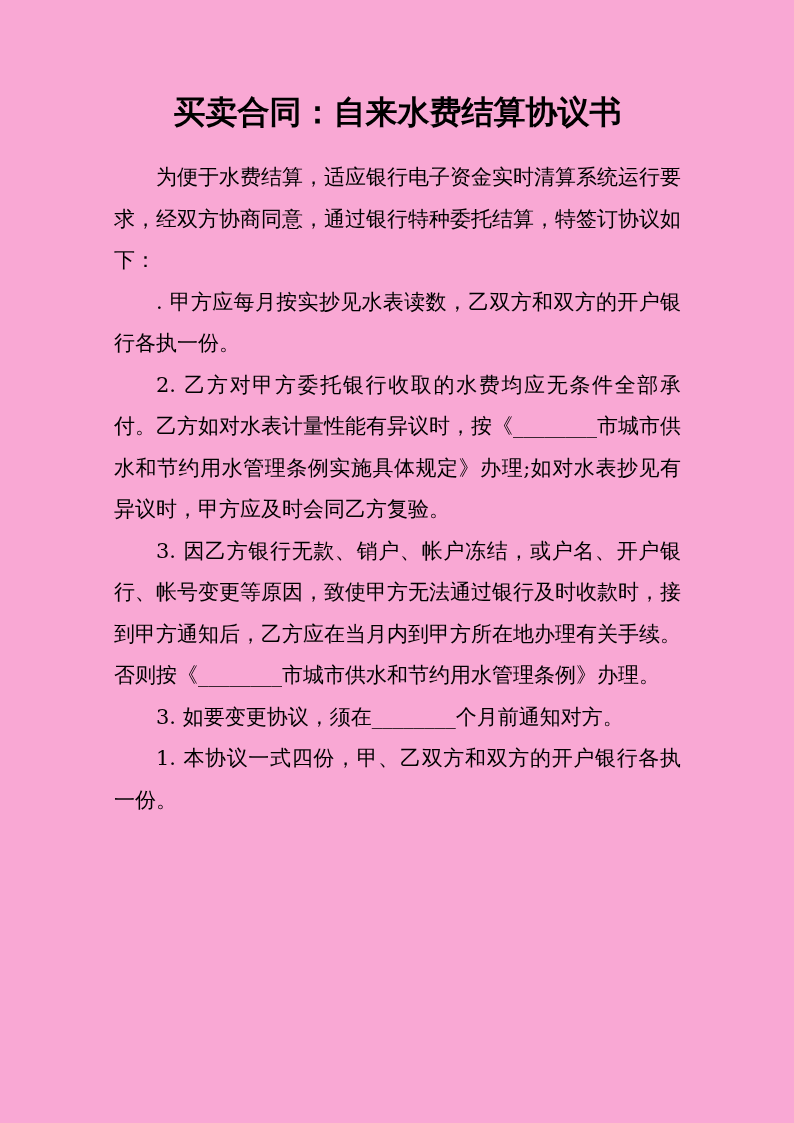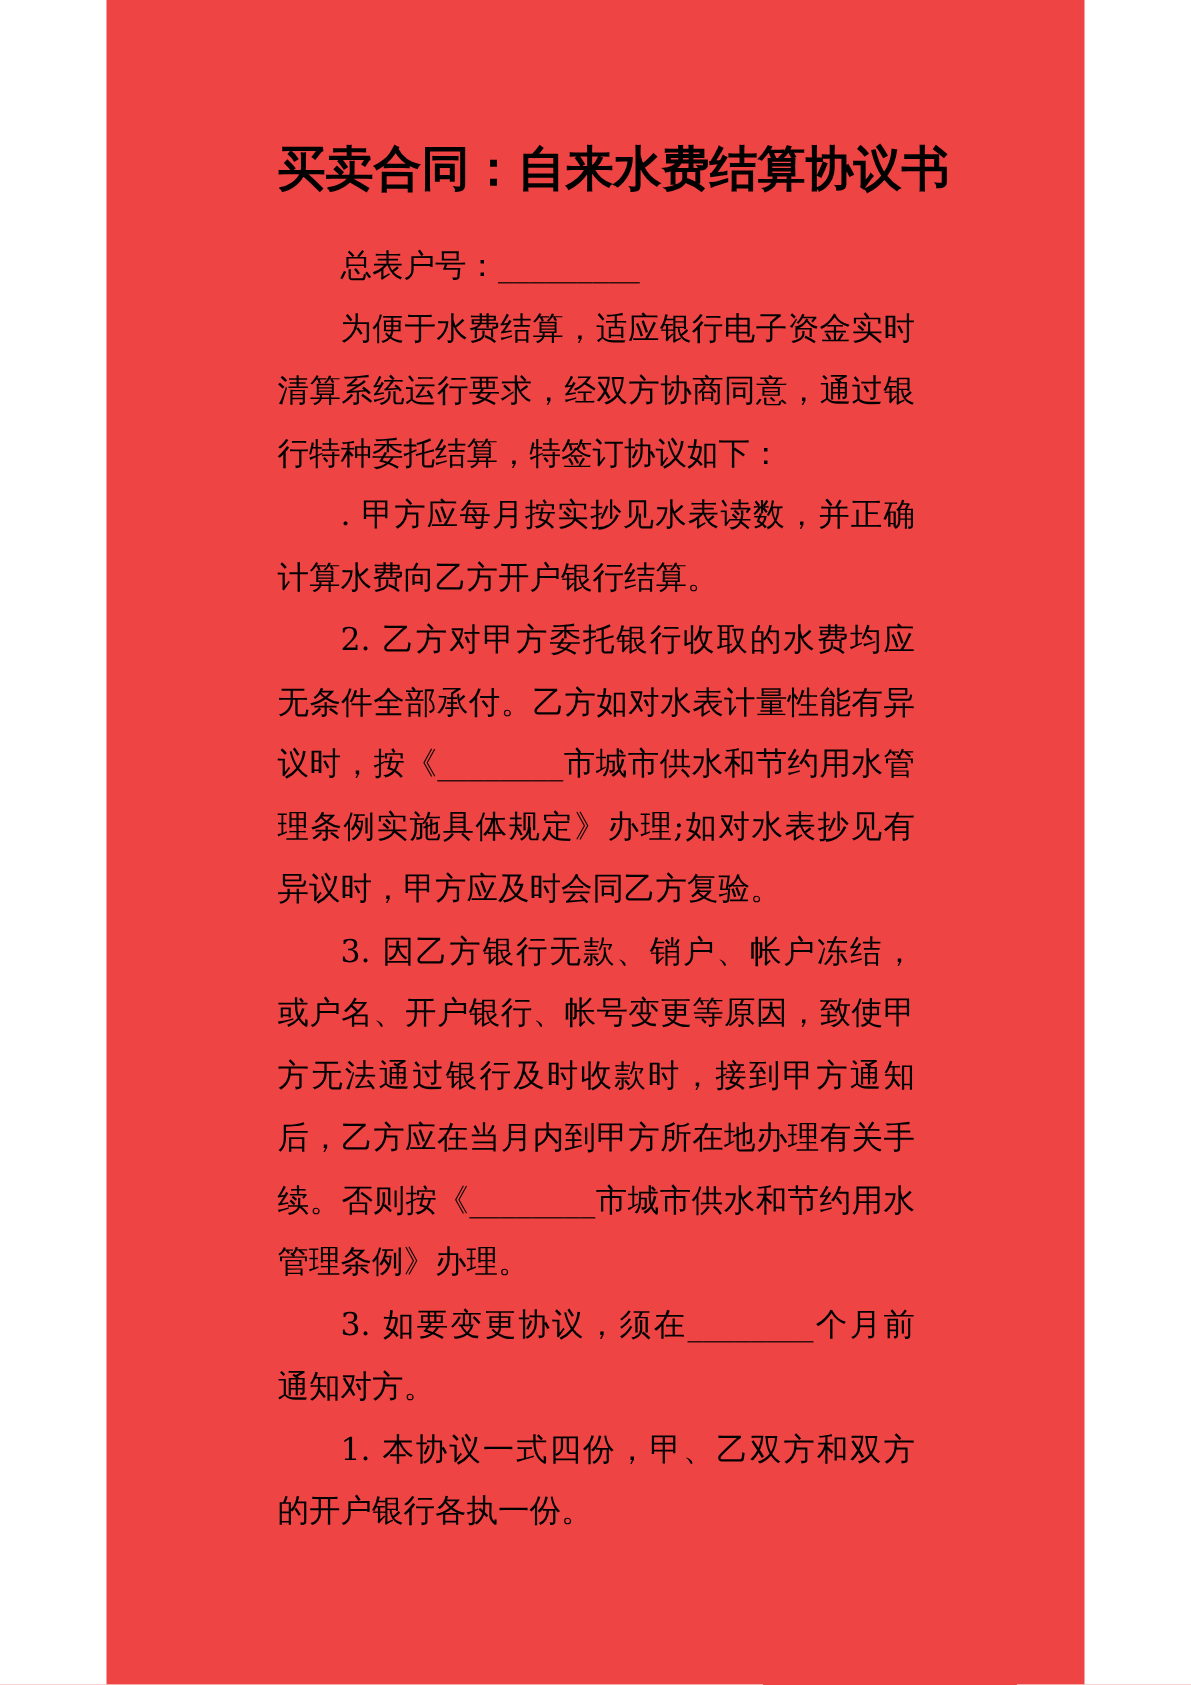--- a/index.html
+++ b/index.html
@@ -2,24 +2,24 @@
 <html lang="zh"><head>
 <meta charset="utf-8">
 <style>
   html, body {
     margin: 0;
     padding: 0;
     background: #ffffff;
   }
   .page {
     position: relative;
-    width: 652px;
+    width: 794px;
     height: 1123px;
     margin: 0 auto;
-    background: #ef4444;
+    background: #f9a8d4;
     box-sizing: border-box;
     padding: 92px 113px 0 114px;
     font-family: "DejaVu Serif", "Liberation Serif", serif;
     color: #000000;
     overflow: hidden;
   }
   .doc-title {
     margin: 0 0 25px 0;
     font-size: 32px;
     font-weight: bold;
@@ -36,21 +36,20 @@
     text-align-last: left;
     word-break: break-all;
   }
 </style>
 </head>
 <body>
 
 <div class="page">
   <h1 class="doc-title">买卖合同：自来水费结算协议书</h1>
 
-  <p class="doc-line">总表户号：_________</p>
 
   <p class="doc-para">为便于水费结算，适应银行电子资金实时清算系统运行要求，经双方协商同意，通过银行特种委托结算，特签订协议如下：</p>
-  <p class="doc-para">. 甲方应每月按实抄见水表读数，并正确计算水费向乙方开户银行结算。</p>
+  <p class="doc-para">. 甲方应每月按实抄见水表读数，乙双方和双方的开户银行各执一份。</p>
   <p class="doc-para">2. 乙方对甲方委托银行收取的水费均应无条件全部承付。乙方如对水表计量性能有异议时，按《________市城市供水和节约用水管理条例实施具体规定》办理;如对水表抄见有异议时，甲方应及时会同乙方复验。</p>
   <p class="doc-para">3. 因乙方银行无款、销户、帐户冻结，或户名、开户银行、帐号变更等原因，致使甲方无法通过银行及时收款时，接到甲方通知后，乙方应在当月内到甲方所在地办理有关手续。否则按《________市城市供水和节约用水管理条例》办理。</p>
   <p class="doc-para">3. 如要变更协议，须在________个月前通知对方。</p>
   <p class="doc-para">1. 本协议一式四份，甲、乙双方和双方的开户银行各执一份。</p>
 </div>
 
 </body></html>

